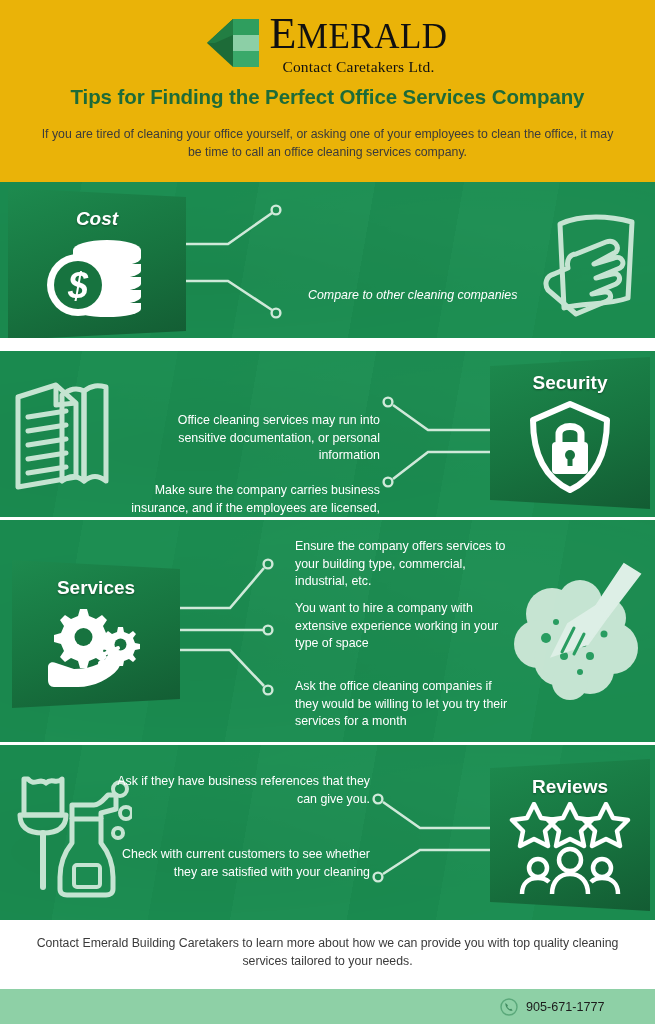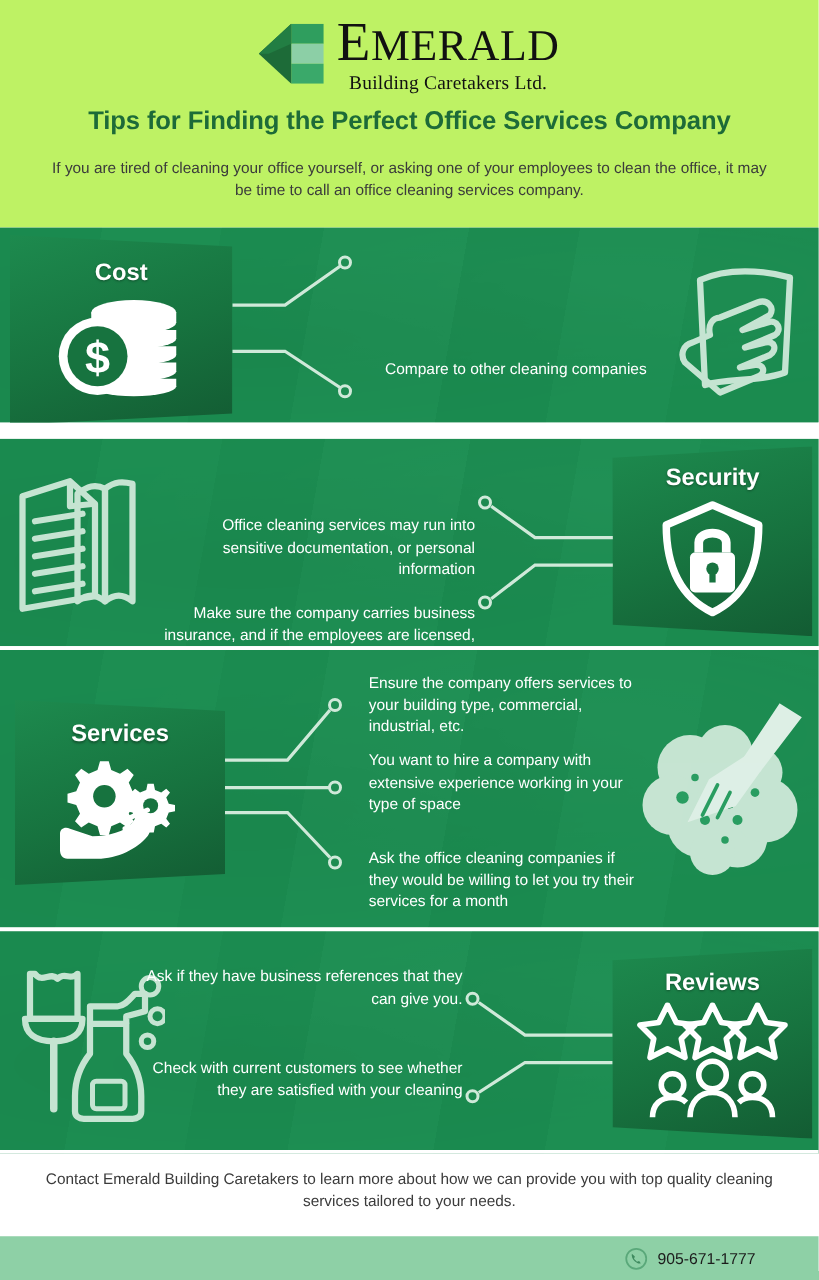--- a/index.html
+++ b/index.html
@@ -4,21 +4,21 @@
 <style>
   html,body{margin:0;padding:0;}
   body{
     width:655px;height:1024px;overflow:hidden;background:#ffffff;
     font-family:"Liberation Sans","DejaVu Sans",sans-serif;
     -webkit-font-smoothing:antialiased;
   }
   .page{position:relative;width:655px;height:1024px;background:#fff;}
 
   
-  .header{position:absolute;left:0;top:0;width:655px;height:182px;background:#bef264;}
+  .header{position:absolute;left:0;top:0;width:655px;height:182px;background:#eab308;}
   .logo-wrap{position:absolute;left:0;top:12px;width:655px;height:62px;display:flex;justify-content:center;align-items:center;gap:10px;}
   .logo-mark{width:52px;height:48px;flex:0 0 auto;}
   .logo-text{display:flex;flex-direction:column;align-items:center;line-height:1;}
   .logo-title{font-family:"Liberation Serif","DejaVu Serif",serif;font-size:35px;letter-spacing:.5px;color:#111;font-weight:400;}
   .logo-title .cap{font-size:44px;}
   .logo-sub{font-family:"Liberation Serif","DejaVu Serif",serif;font-size:15.5px;color:#111;margin-top:3px;letter-spacing:.2px;}
 
   .main-title{position:absolute;left:0;top:85px;width:655px;text-align:center;
     font-size:20.5px;font-weight:bold;color:#1d6b38;letter-spacing:-.1px;}
   .intro{position:absolute;left:40px;top:126px;width:575px;text-align:center;
@@ -30,21 +30,21 @@
   
   .band .photo{position:absolute;inset:0;opacity:.5;
      background:
        linear-gradient(100deg, rgba(0,0,0,.18) 0 12%, rgba(255,255,255,.05) 12% 26%, rgba(0,0,0,.12) 26% 38%, rgba(255,255,255,.09) 38% 55%, rgba(0,0,0,.15) 55% 68%, rgba(255,255,255,.06) 68% 82%, rgba(0,0,0,.13) 82% 100%),
        radial-gradient(ellipse at 30% 60%, rgba(0,0,0,.25), rgba(0,0,0,0) 60%),
        radial-gradient(ellipse at 75% 30%, rgba(255,255,255,.12), rgba(255,255,255,0) 55%);
   }
   .band .wash{position:absolute;inset:0;background:rgba(26,140,80,.72);}
   .band .content{position:absolute;inset:0;}
 
-  .band1{top:182px;height:156px;}
+  .band1{top:182px;height:156px;font-style:italic;}
   .band2{top:351px;height:166px;}
   .band3{top:520px;height:222px;}
   .band4{top:745px;height:178px;}
   .sep{position:absolute;left:0;width:655px;height:3px;background:#fff;}
 
   
   .cat-card{position:absolute;background:linear-gradient(150deg,#17percent);}
   .cat-card .panel{
     position:absolute;inset:0;background:linear-gradient(160deg,#1d8a4e 0%,#17733f 55%,#135c33 100%);
     box-shadow:0 6px 18px rgba(0,0,0,.28);
@@ -85,21 +85,21 @@
     <div class="logo-wrap">
       <svg class="logo-mark" viewBox="0 0 52 48">
         <polygon points="26,0 52,0 52,16 26,16" fill="#2f9e5e"></polygon>
         <polygon points="26,16 52,16 52,32 26,32" fill="#8ccfa6"></polygon>
         <polygon points="26,32 52,32 52,48 26,48" fill="#3aa96a"></polygon>
         <polygon points="26,0 26,48 0,24" fill="#1d6b38"></polygon>
         <polygon points="26,0 26,16 8,24 0,24" fill="#227e43"></polygon>
       </svg>
       <div class="logo-text">
         <div class="logo-title"><span class="cap">E</span><span>MERALD</span></div>
-        <div class="logo-sub">Building Caretakers Ltd.</div>
+        <div class="logo-sub">Contact Caretakers Ltd.</div>
       </div>
     </div>
 
     <div class="main-title">Tips for Finding the Perfect Office Services Company</div>
     <div class="intro">If you are tired of cleaning your office yourself, or asking one of your employees to clean the office, it may be time to call an office cleaning services company.</div>
   </div>
 
   <div class="band band1">
     <div class="bg"></div>
     <div class="photo"></div>

